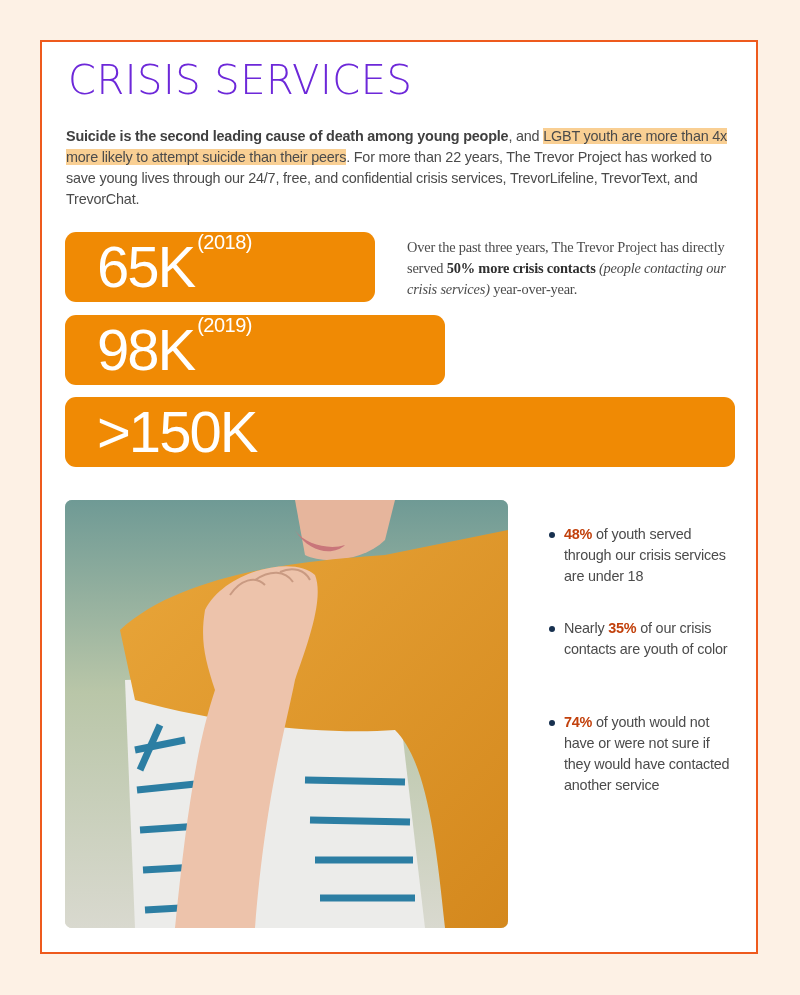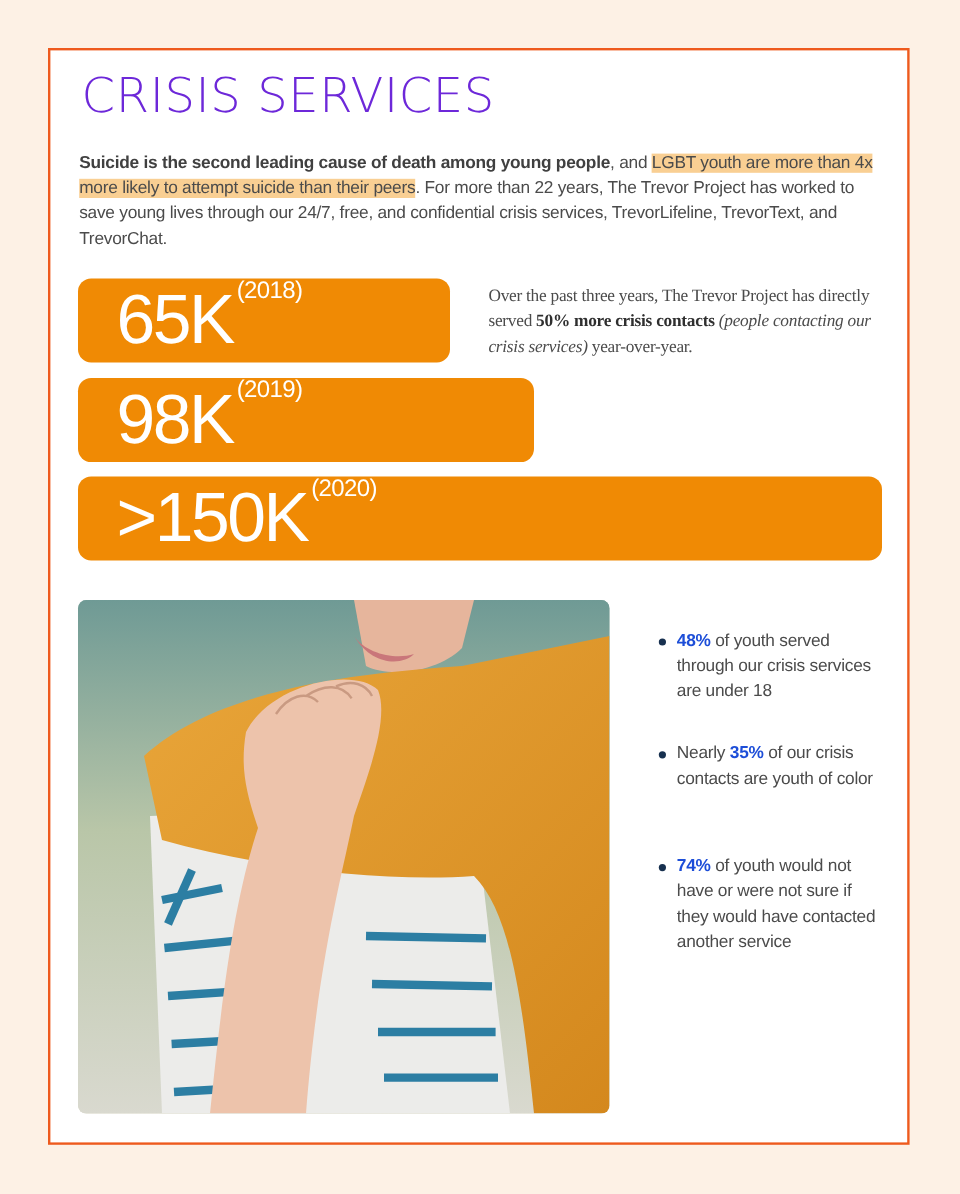--- a/index.html
+++ b/index.html
@@ -61,21 +61,21 @@
   }
   .bar .yr {
     font-size: 20px;
     line-height: 20px;
     margin-left: 3px;
     margin-bottom: 10px;
     letter-spacing: -0.5px;
   }
   .bar-2018 { top: 232px; width: 310px; }
   .bar-2019 { top: 315px; width: 380px; }
-  .bar-2020 { top: 397px; width: 670px; }
+  .bar-2020 { top: 397px; width: 670px; flex-direction: column; }
   .side-note {
     position: absolute;
     left: 407px; top: 237px;
     width: 335px;
     margin: 0;
     font-size: 14.4px;
     line-height: 21px;
     color: #4b4b4b;
     letter-spacing: -0.2px;
     font-family: Liberation Serif, serif;
@@ -104,21 +104,21 @@
     position: relative;
     padding-left: 16px;
   }
   .stats li .dot {
     position: absolute;
     left: 1px; top: 8px;
     width: 6px; height: 6px;
     border-radius: 50%;
     background: #17304f;
   }
-  .stats li b { color: #1d4ed8; }
+  .stats li b { color: #c2410c; }
   .stats li.s1 { height: 94px; }
   .stats li.s2 { height: 94px; }
   .stats li.s3 { height: 94px; }
 </style>
 </head>
 <body>
 
 <div class="card"></div>
 
 <h1 class="title">CRISIS SERVICES</h1>

